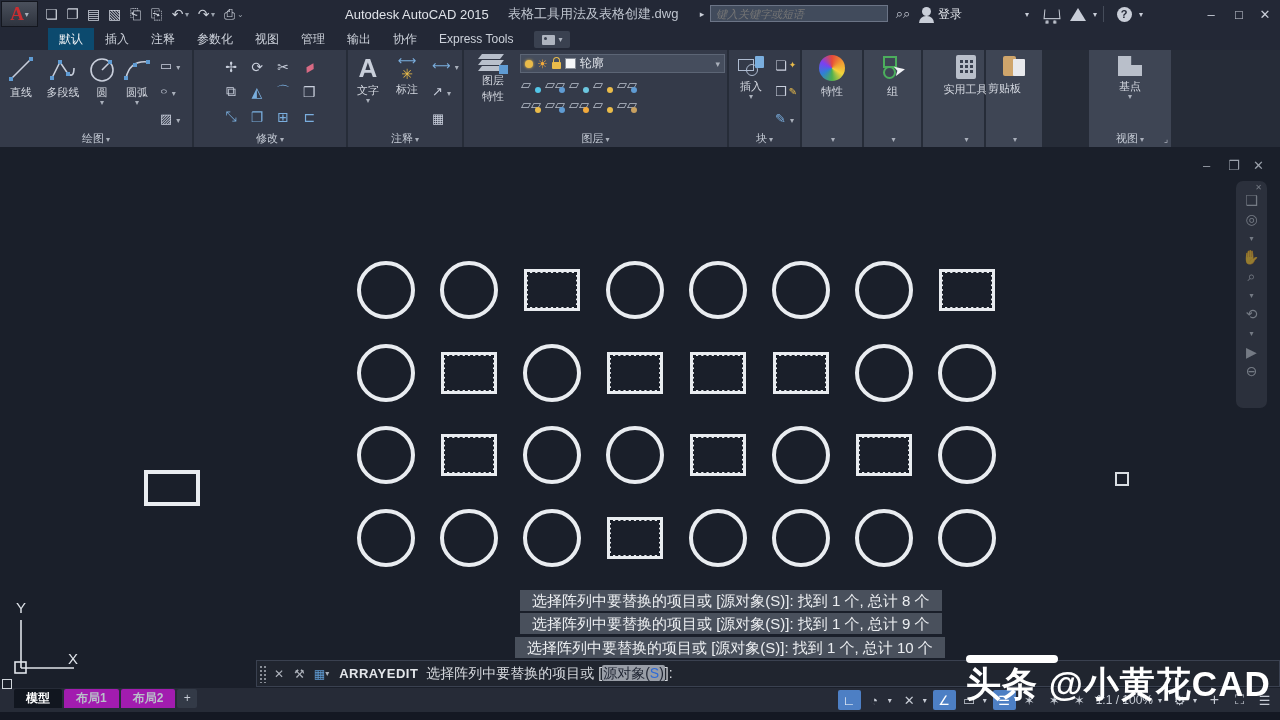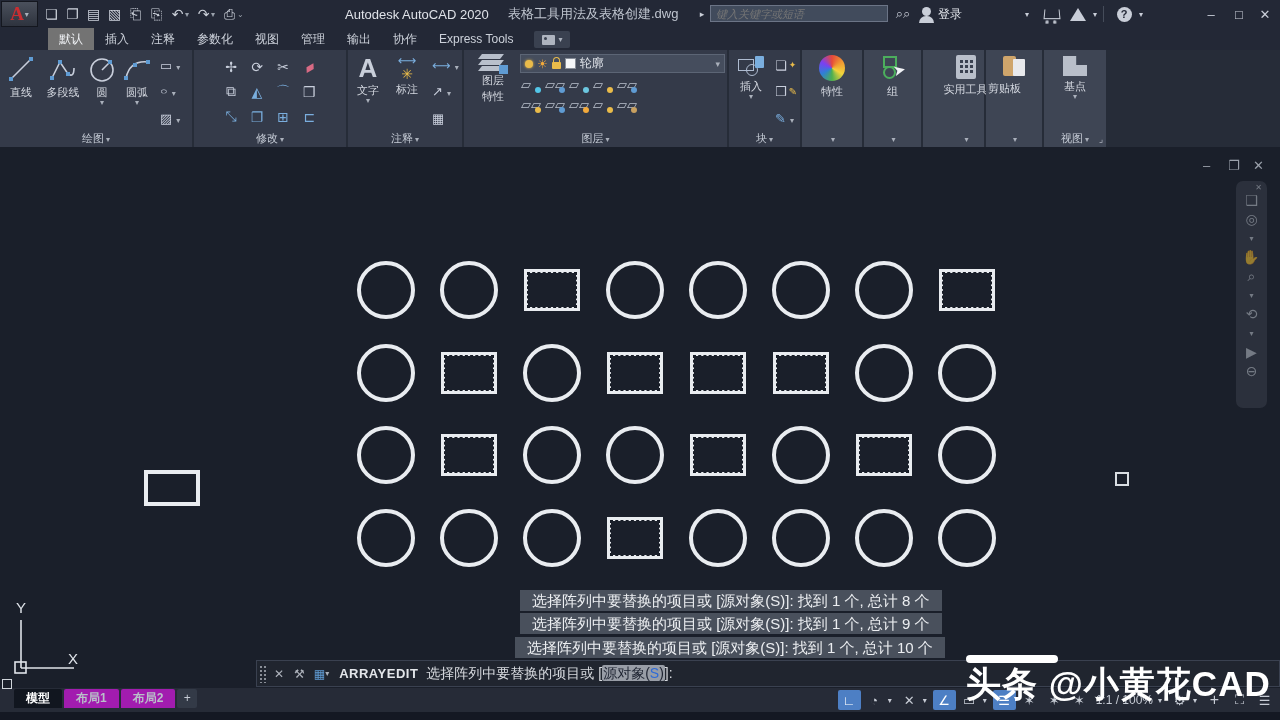--- a/index.html
+++ b/index.html
@@ -24,21 +24,21 @@
   .person::after{content:"";position:absolute;left:-3px;top:9px;width:15px;height:7px;border-radius:7px 7px 0 0;background:#c9ced8;}
   .cart{width:14px;height:9px;border:1.5px solid #c9ced8;border-top:none;position:relative;transform:perspective(20px) rotateX(14deg);}
   .cart::after{content:"";position:absolute;left:1px;bottom:-5px;width:3px;height:3px;border-radius:50%;background:#c9ced8;box-shadow:7px 0 0 #c9ced8;}
   .tri{width:0;height:0;border-left:8px solid transparent;border-right:8px solid transparent;border-bottom:13px solid #c9ced8;}
   .helpc{width:15px;height:15px;border-radius:50%;background:#c9ced8;color:#232836;font-weight:bold;font-size:11px;
          display:flex;align-items:center;justify-content:center;}
   .vdiv{position:absolute;top:6px;width:1px;height:16px;background:#454c5a;}
   
   .tabrow{position:absolute;left:0;top:28px;width:1280px;height:22px;background:#232836;display:flex;align-items:flex-end;z-index:29;}
   .rtab{padding:3px 11px;font-size:12px;color:#ccd1da;height:16px;line-height:16px;}
-  .rtab.active{background:#737373;color:#f0f2f5;}
+  .rtab.active{background:#0c4a6e;color:#f0f2f5;}
   .rib-disp{margin-left:10px;margin-bottom:2px;width:36px;height:17px;background:#3a4150;border-radius:2px;
             display:flex;align-items:center;justify-content:center;gap:3px;}
   .rib-disp .pic{width:13px;height:10px;background:#aeb4bf;border-radius:1px;position:relative;}
   .rib-disp .pic::after{content:"";position:absolute;left:2px;top:2px;width:3px;height:3px;border-radius:50%;background:#3a4150;}
   
   .panels{position:absolute;left:0;top:50px;width:1280px;height:97px;background:#262c38;display:flex;z-index:28;}
   .panel{background:#343a49;margin-right:2px;display:flex;flex-direction:column;box-sizing:border-box;}
   .panel.light{background:#3e4554;}
   .p-content{flex:1;display:flex;padding:2px 2px 0 2px;}
   .p-label{height:16px;font-size:11px;color:#c6ccd6;text-align:center;line-height:15px;position:relative;}
@@ -146,21 +146,21 @@
       <span class="qat-btn">▧</span>
       <span class="qat-btn">⎗</span>
       <span class="qat-btn">⎘</span>
       <span class="qat-btn">↶</span>
       <span class="qat-caret">▾</span>
       <span class="qat-btn">↷</span>
       <span class="qat-caret">▾</span>
       <span class="qat-btn">⎙</span>
       <span class="qat-caret">⌄</span>
     </div>
-    <div class="tb-abs" style="left:345px;font-size:13px;">Autodesk AutoCAD 2020</div>
+    <div class="tb-abs" style="left:345px;font-size:13px;">Autodesk AutoCAD 2015</div>
     <div class="tb-abs doc" style="left:508px;font-size:13px;">表格工具用法及表格创建.dwg</div>
     <div class="ticon" style="left:696px;width:12px;font-size:9px;">▸</div>
     <input class="searchbox" placeholder="键入关键字或短语" style="">
     <div class="ticon" style="left:894px;width:18px;">⌕⌕</div>
     <div class="ticon" style="left:918px;width:16px;">
         <span class="person"></span>
       </div>
     <div class="tb-abs" style="left:938px;font-size:12px;">登录</div>
     <div class="ticon" style="left:1022px;width:10px;font-size:8px;">▾</div>
     <div class="ticon" style="left:1042px;width:20px;">
@@ -437,21 +437,21 @@
       <div class="p-content" style="flex-direction:column;align-items:flex-start;">
         <div class="clip-icon">
             <span class="b"></span>
             <span class="f"></span>
           </div>
         <span class="bb-label">剪贴板</span>
       </div>
       <div class="p-label"><span class="caret"></span></div>
     </div>
 
-    <div class="panel light" style="width:62px;">
+    <div class="panel light" style="width:82px;margin-left:45px;">
       <div class="p-content" style="flex-direction:column;align-items:center;">
         <div class="lshape"></div>
         <span class="bb-label">基点</span>
         <span class="bb-caret">▾</span>
       </div>
       <div class="p-label">
         <span>视图</span><span class="caret"></span>
         <span class="launcher">⌟</span>
       </div>
     </div>

